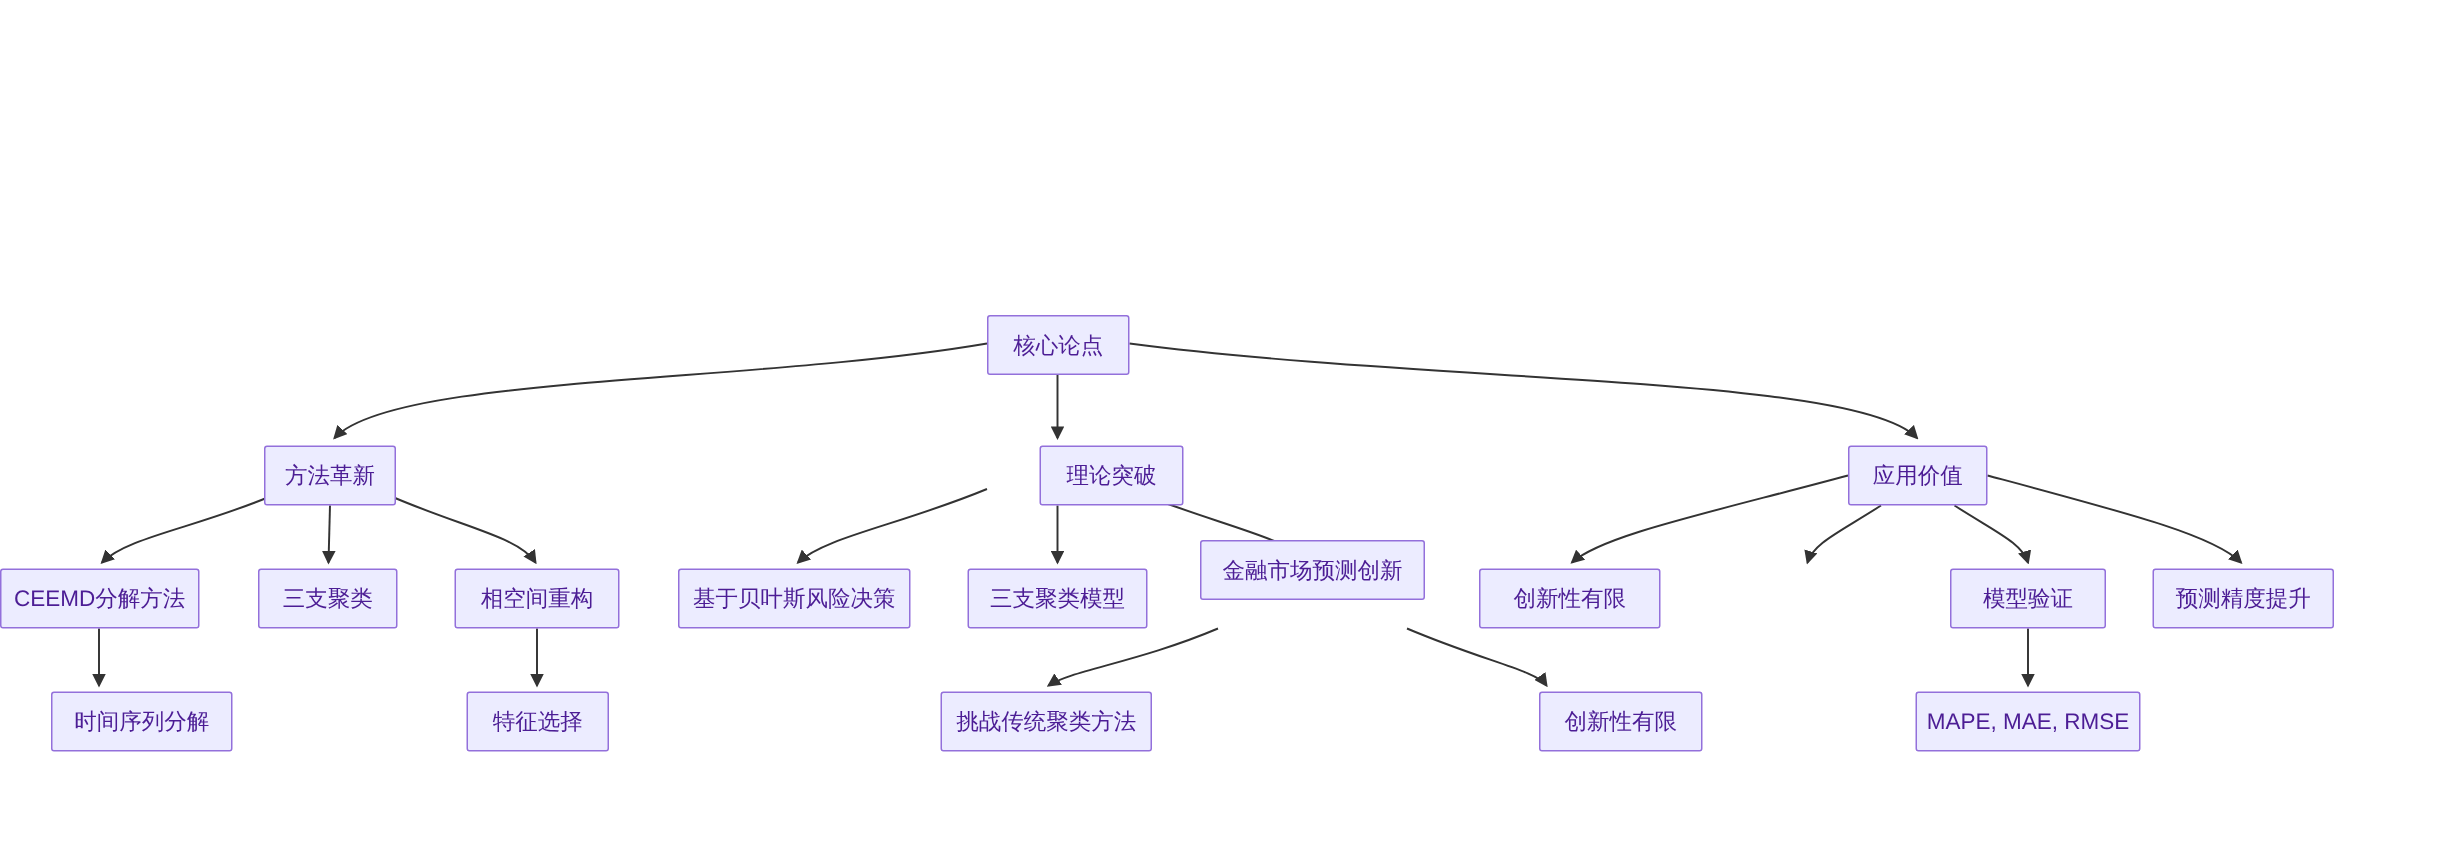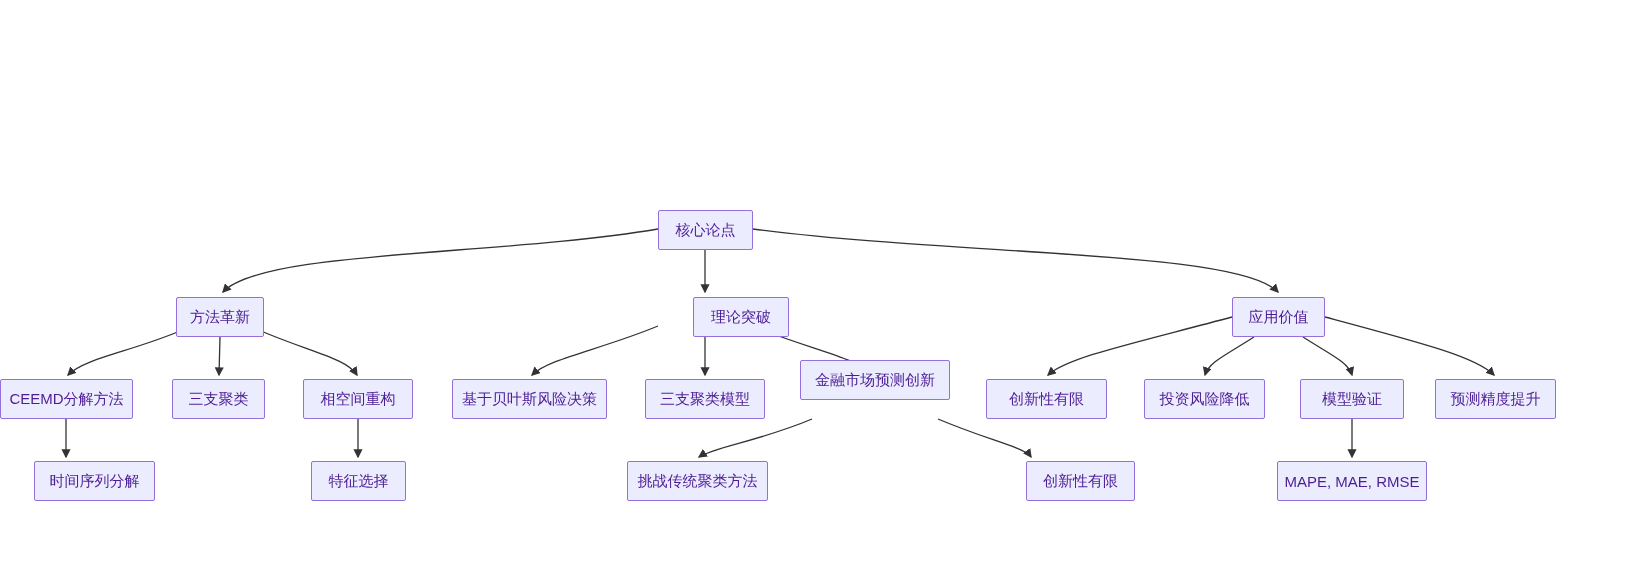--- a/index.html
+++ b/index.html
@@ -85,21 +85,20 @@
   <div class="node" style="left:657px; top:297px; width:96px;margin-left:36px;">理论突破</div>
   <div class="node" style="left:1232px; top:297px; width:93px;">应用价值</div>
 
   <div class="node" style="left:0px; top:379px; width:133px;">CEEMD分解方法</div>
   <div class="node" style="left:172px; top:379px; width:93px;">三支聚类</div>
   <div class="node" style="left:303px; top:379px; width:110px;">相空间重构</div>
   <div class="node" style="left:452px; top:379px; width:155px;text-align:center;">基于贝叶斯风险决策</div>
   <div class="node" style="left:645px; top:379px; width:120px;">三支聚类模型</div>
   <div class="node" style="left:800px; top:360px; width:150px;">金融市场预测创新</div>
   <div class="node" style="left:986px; top:379px; width:121px;">创新性有限</div>
-  <div class="node" style="left:1144px; top:379px; width:121px;">投资风险降低</div>
   <div class="node" style="left:1300px; top:379px; width:104px;">模型验证</div>
   <div class="node" style="left:1435px; top:379px; width:121px;">预测精度提升</div>
 
   <div class="node" style="left:6px; top:461px; width:121px;margin-left:28px;">时间序列分解</div>
   <div class="node" style="left:311px; top:461px; width:95px;">特征选择</div>
   <div class="node" style="left:627px; top:461px; width:141px;">挑战传统聚类方法</div>
   <div class="node" style="left:1026px; top:461px; width:109px;">创新性有限</div>
   <div class="node" style="left:1277px; top:461px; width:150px;">MAPE, MAE, RMSE</div>
 
 </div>

